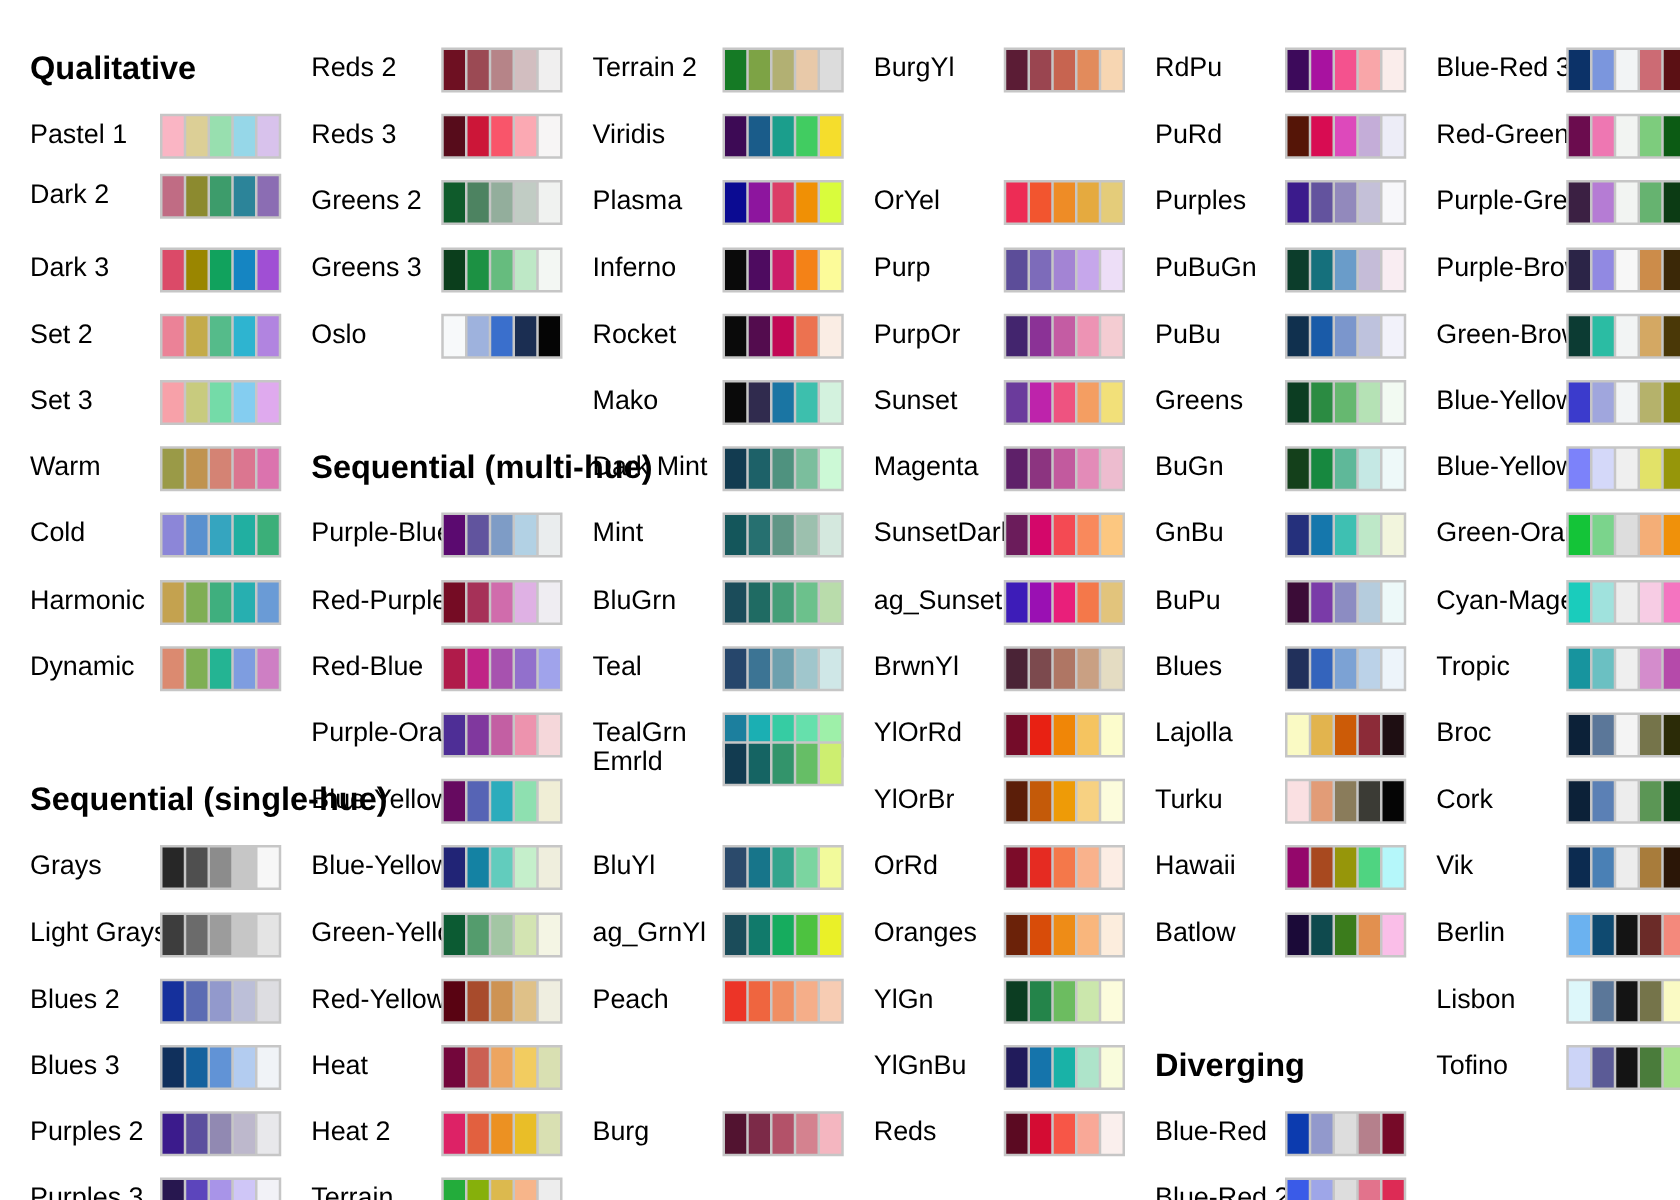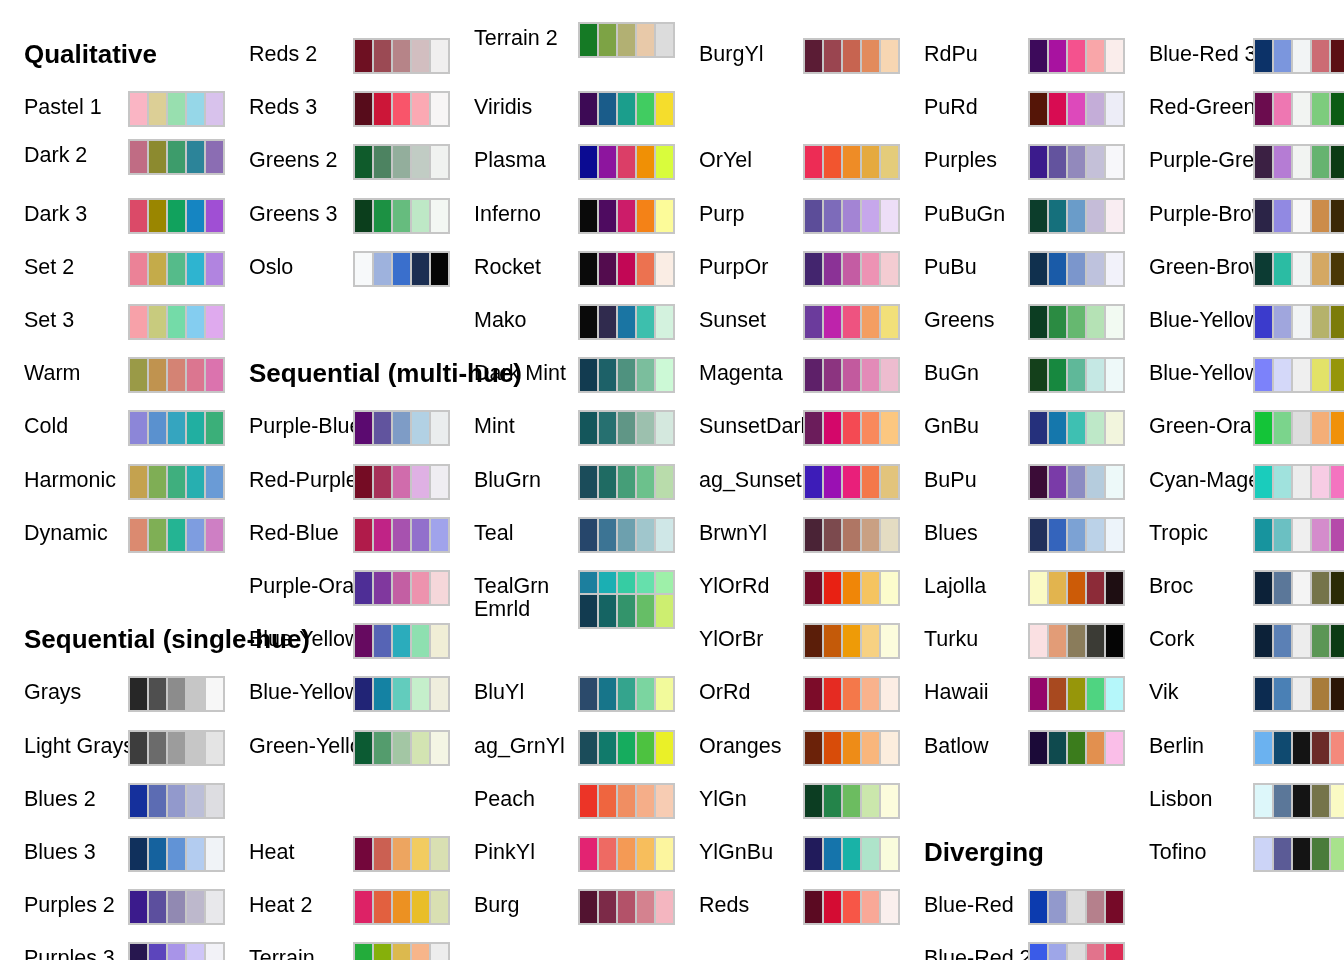--- a/index.html
+++ b/index.html
@@ -342,20 +342,30 @@
       <div class="row" style="top: 719.6px;">
         <div class="row-label">Green-Yellow</div>
         <div class="swatch-strip">
           <div class="swatch" title="#0C5B33" style="background: rgb(12, 91, 51);"></div>
           <div class="swatch" title="#549C6D" style="background: rgb(84, 156, 109);"></div>
           <div class="swatch" title="#A3C6A4" style="background: rgb(163, 198, 164);"></div>
           <div class="swatch" title="#D3E4B2" style="background: rgb(211, 228, 178);"></div>
           <div class="swatch" title="#F4F5E4" style="background: rgb(244, 245, 228);"></div>
         </div>
       </div>
+      <div class="row" style="top: 772.8px;">
+        <div class="row-label">Red-Yellow</div>
+        <div class="swatch-strip">
+          <div class="swatch" title="#590312" style="background: rgb(89, 3, 18);"></div>
+          <div class="swatch" title="#A84B2C" style="background: rgb(168, 75, 44);"></div>
+          <div class="swatch" title="#CE9353" style="background: rgb(206, 147, 83);"></div>
+          <div class="swatch" title="#DFC188" style="background: rgb(223, 193, 136);"></div>
+          <div class="swatch" title="#EFEEE0" style="background: rgb(239, 238, 224);"></div>
+        </div>
+      </div>
       <div class="row" style="top: 826px;">
         <div class="row-label">Heat</div>
         <div class="swatch-strip">
           <div class="swatch" title="#73063B" style="background: rgb(115, 6, 59);"></div>
           <div class="swatch" title="#CB6052" style="background: rgb(203, 96, 82);"></div>
           <div class="swatch" title="#EDA560" style="background: rgb(237, 165, 96);"></div>
           <div class="swatch" title="#F2CC60" style="background: rgb(242, 204, 96);"></div>
           <div class="swatch" title="#D9E0B2" style="background: rgb(217, 224, 178);"></div>
         </div>
       </div>
@@ -374,21 +384,21 @@
         <div class="swatch-strip">
           <div class="swatch" title="#23AC3B" style="background: rgb(35, 172, 59);"></div>
           <div class="swatch" title="#86B00B" style="background: rgb(134, 176, 11);"></div>
           <div class="swatch" title="#DCB94E" style="background: rgb(220, 185, 78);"></div>
           <div class="swatch" title="#F7B58A" style="background: rgb(247, 181, 138);"></div>
           <div class="swatch" title="#EDEDED" style="background: rgb(237, 237, 237);"></div>
         </div>
       </div>
     </div>
     <div class="col" style="left: 450px;">
-      <div class="row" style="top: 12px;">
+      <div class="row" style="top: 28px;">
         <div class="row-label">Terrain 2</div>
         <div class="swatch-strip">
           <div class="swatch" title="#157A25" style="background: rgb(21, 122, 37);"></div>
           <div class="swatch" title="#7DA345" style="background: rgb(125, 163, 69);"></div>
           <div class="swatch" title="#B2B073" style="background: rgb(178, 176, 115);"></div>
           <div class="swatch" title="#E8C9A9" style="background: rgb(232, 201, 169);"></div>
           <div class="swatch" title="#DCDCDC" style="background: rgb(220, 220, 220);"></div>
         </div>
       </div>
       <div class="row" style="top: 81.2px;">
@@ -522,30 +532,20 @@
         </div>
       </div>
       <div class="row" style="top: 772.8px;">
         <div class="row-label">Peach</div>
         <div class="swatch-strip">
           <div class="swatch" title="#EC3427" style="background: rgb(236, 52, 39);"></div>
           <div class="swatch" title="#EF653F" style="background: rgb(239, 101, 63);"></div>
           <div class="swatch" title="#F08E62" style="background: rgb(240, 142, 98);"></div>
           <div class="swatch" title="#F5AE89" style="background: rgb(245, 174, 137);"></div>
           <div class="swatch" title="#F7CCB3" style="background: rgb(247, 204, 179);"></div>
-        </div>
-      </div>
-      <div class="row" style="top: 826px;">
-        <div class="row-label">PinkYl</div>
-        <div class="swatch-strip">
-          <div class="swatch" title="#E32372" style="background: rgb(227, 35, 114);"></div>
-          <div class="swatch" title="#EE6A63" style="background: rgb(238, 106, 99);"></div>
-          <div class="swatch" title="#F49A55" style="background: rgb(244, 154, 85);"></div>
-          <div class="swatch" title="#F7BE5C" style="background: rgb(247, 190, 92);"></div>
-          <div class="swatch" title="#FCF59E" style="background: rgb(252, 245, 158);"></div>
         </div>
       </div>
       <div class="row" style="top: 879.2px;">
         <div class="row-label">Burg</div>
         <div class="swatch-strip">
           <div class="swatch" title="#521330" style="background: rgb(82, 19, 48);"></div>
           <div class="swatch" title="#7C2A48" style="background: rgb(124, 42, 72);"></div>
           <div class="swatch" title="#B35269" style="background: rgb(179, 82, 105);"></div>
           <div class="swatch" title="#D4828F" style="background: rgb(212, 130, 143);"></div>
           <div class="swatch" title="#F4B6C0" style="background: rgb(244, 182, 192);"></div>

